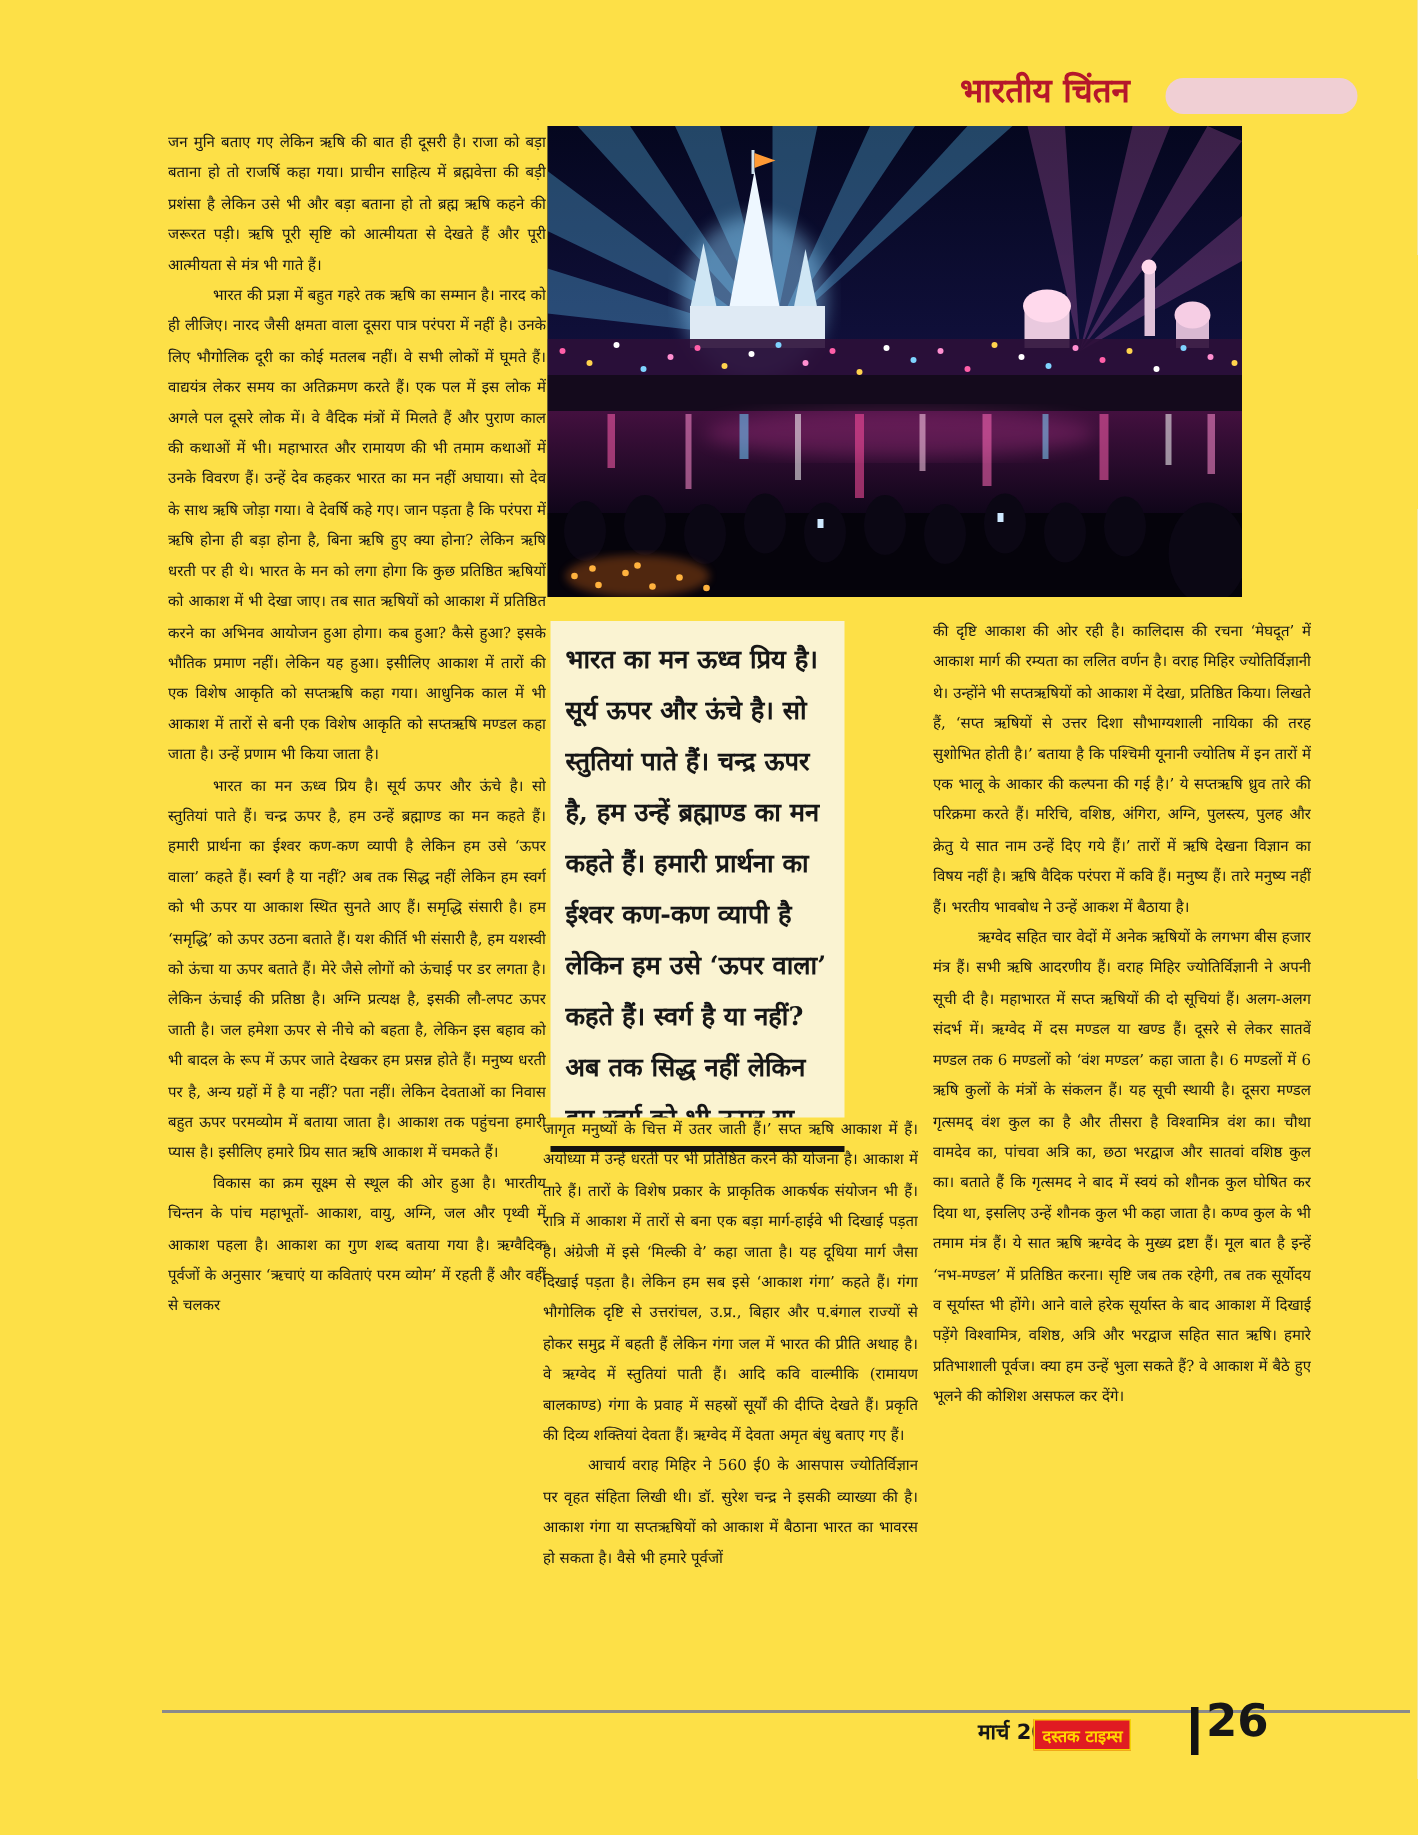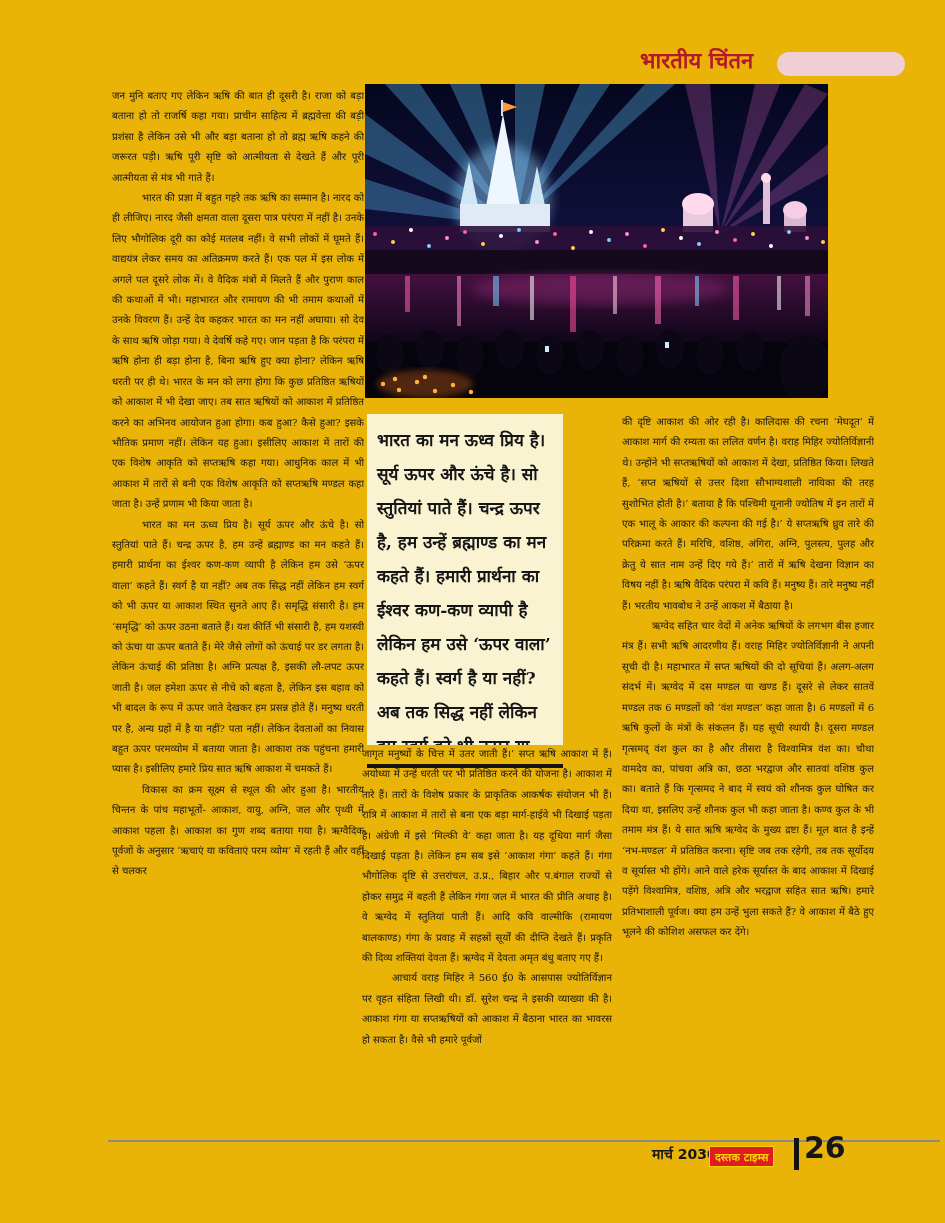--- a/index.html
+++ b/index.html
@@ -1,33 +1,33 @@
 <!DOCTYPE html>
 <html><head>
 <meta charset="utf-8">
 <style>
   html,body{margin:0;padding:0;background:#e8e8e8;}
-  .page{position:relative;width:945px;height:1223px;background:#eab308;overflow:hidden;
+  .page{position:relative;width:945px;height:1223px;background:#fde047;overflow:hidden;
         font-family:"DejaVu Serif","Liberation Serif",serif;color:#161616;}
   .header-title{position:absolute;left:640px;top:44px;font-size:22px;font-weight:bold;color:#b5172b;}
   .header-pill{position:absolute;left:777px;top:52px;width:128px;height:24px;border-radius:12px;background:#f0cfd4;}
   .photo{position:absolute;left:365px;top:84px;width:463px;height:314px;overflow:hidden;background:#05071f;}
   .col{position:absolute;text-align:justify;font-size:10px;line-height:20.4px;overflow:hidden;}
   .col p{margin:0;}
   .col p.indent{text-indent:30px;}
   .col-left{left:112px;top:86px;width:252px;height:1048px;}
   .col-middle{left:362px;top:744px;width:250px;height:360px;}
   .col-right{left:622px;top:412px;width:252px;height:724px;}
   .pull-quote{position:absolute;left:367px;top:414px;width:176px;height:313px;padding:9px 10px;
         background:#faf3d2;font-weight:bold;font-size:17px;line-height:34px;overflow:hidden;text-align:left;}
   .quote-rule{position:absolute;left:367px;top:764px;width:196px;height:4px;background:#15130f;}
   .footer-line{position:absolute;left:108px;top:1140px;width:832px;height:2px;background:#8a8a8a;}
   .footer-date{position:absolute;left:652px;top:1144px;font-size:14px;font-weight:bold;
         font-family:"DejaVu Sans","Liberation Sans",sans-serif;}
-  .footer-logo{position:absolute;left:709px;top:1146px;background:#e01b22;color:#ffd400;font-size:11px;
+  .footer-logo{position:absolute;left:689px;top:1146px;background:#e01b22;color:#ffd400;font-size:11px;
         font-weight:bold;padding:2px 5px;border:1px solid #f5d300;
         font-family:"DejaVu Sans","Liberation Sans",sans-serif;}
   .footer-bar{position:absolute;left:794px;top:1138px;width:5px;height:32px;background:#111;}
   .footer-page{position:absolute;left:804px;top:1130px;font-size:30px;font-weight:bold;
         font-family:"DejaVu Sans","Liberation Sans",sans-serif;}
 </style>
 </head>
 <body>
 
 <div class="page">

